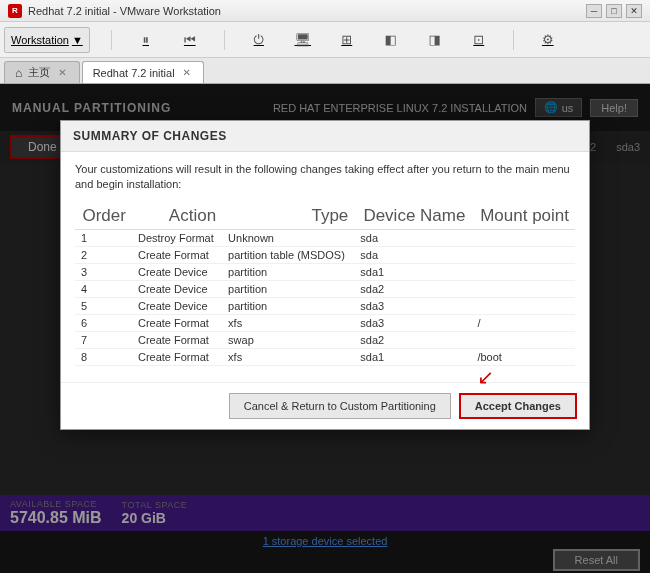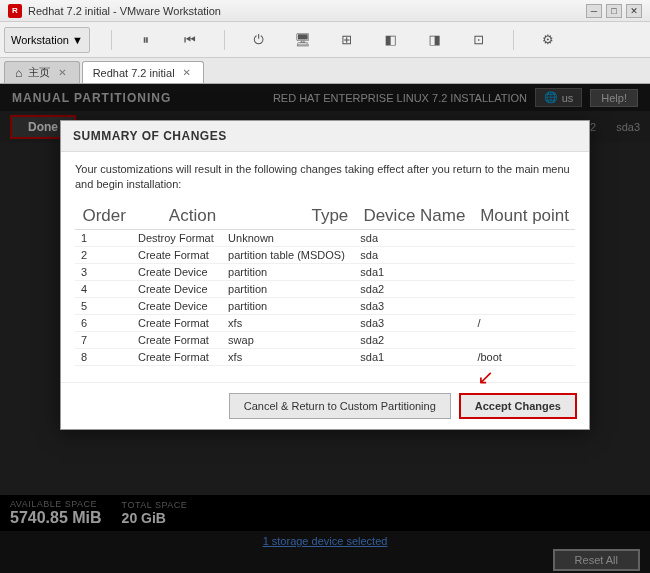--- a/index.html
+++ b/index.html
@@ -33,20 +33,21 @@
 
     
     .toolbar {
       background: #f0f0f0;
       height: 36px;
       display: flex;
       align-items: center;
       padding: 0 4px;
       border-bottom: 1px solid #ccc;
       gap: 18px;
+      text-decoration: underline;
     }
     .toolbar-btn {
       height: 26px;
       padding: 0 6px;
       background: #e8e8e8;
       border: 1px solid #bbb;
       border-radius: 2px;
       cursor: pointer;
       font-size: 11px;
       display: flex;
@@ -105,21 +106,21 @@
     .main-content {
       background: #1c1c1c;
       height: calc(573px - 22px - 36px - 26px);
       position: relative;
       overflow: hidden;
     }
 
     
     .rhel-header {
       background: #1c1c1c;
-      padding: 4px 12px;
+      padding: 14px 12px;
       display: flex;
       align-items: center;
       justify-content: space-between;
     }
     .rhel-header-left {
       color: #ccc;
       font-size: 12px;
       font-weight: bold;
       letter-spacing: 1px;
     }
@@ -156,21 +157,21 @@
       align-items: center;
       justify-content: space-between;
     }
     .done-btn {
       background: #444;
       border: 2px solid #cc0000;
       color: #fff;
       padding: 3px 16px;
       font-size: 12px;
       cursor: pointer;
-      font-weight: bold;
+      font-weight: normal;
     }
 
     
     .vm-screen {
       background: #2d2d2d;
       margin: 0;
       height: 100%;
       display: flex;
       flex-direction: column;
     }
@@ -266,21 +267,21 @@
       pointer-events: none;
     }
 
     
     .vm-bottom {
       background: #1a1a1a;
       display: flex;
       flex-direction: column;
     }
     .partitioning-bar {
-      background: #000000;
+      background: #4c1d95;
       padding: 4px 10px;
       display: flex;
       gap: 20px;
       align-items: center;
     }
     .space-box {
       display: flex;
       flex-direction: column;
     }
     .space-label {

